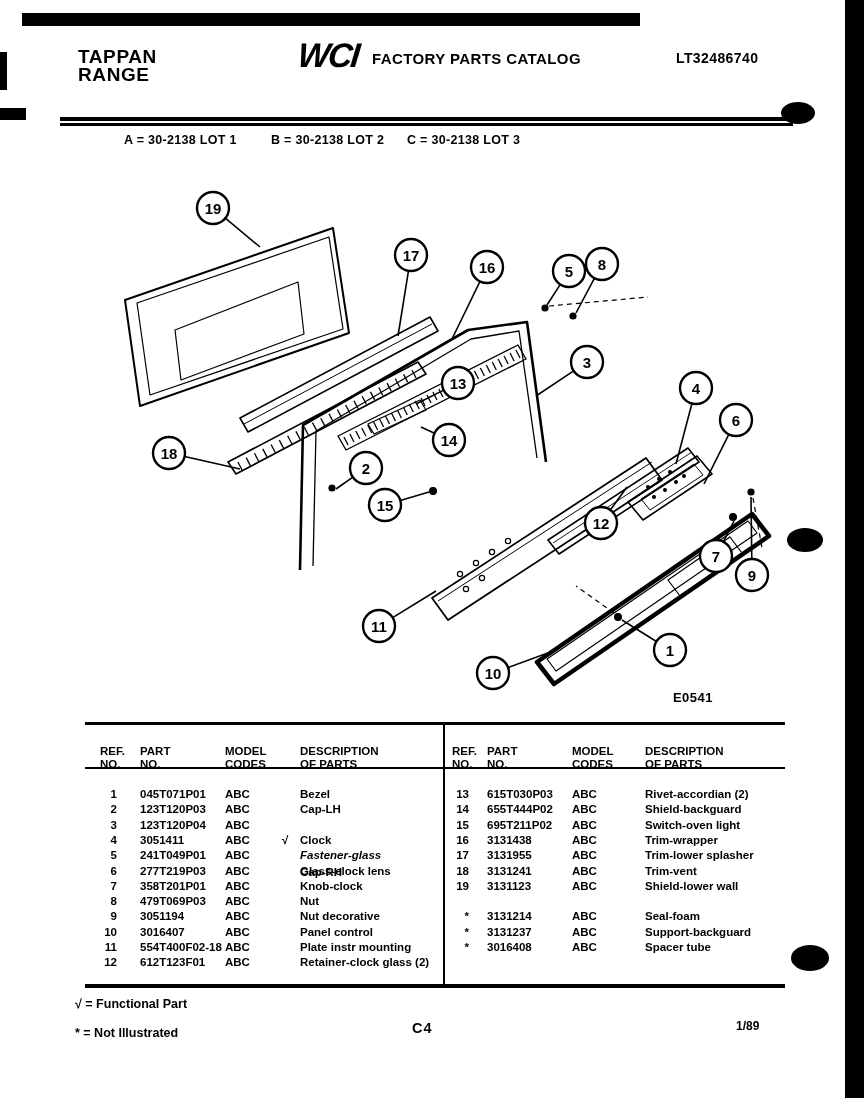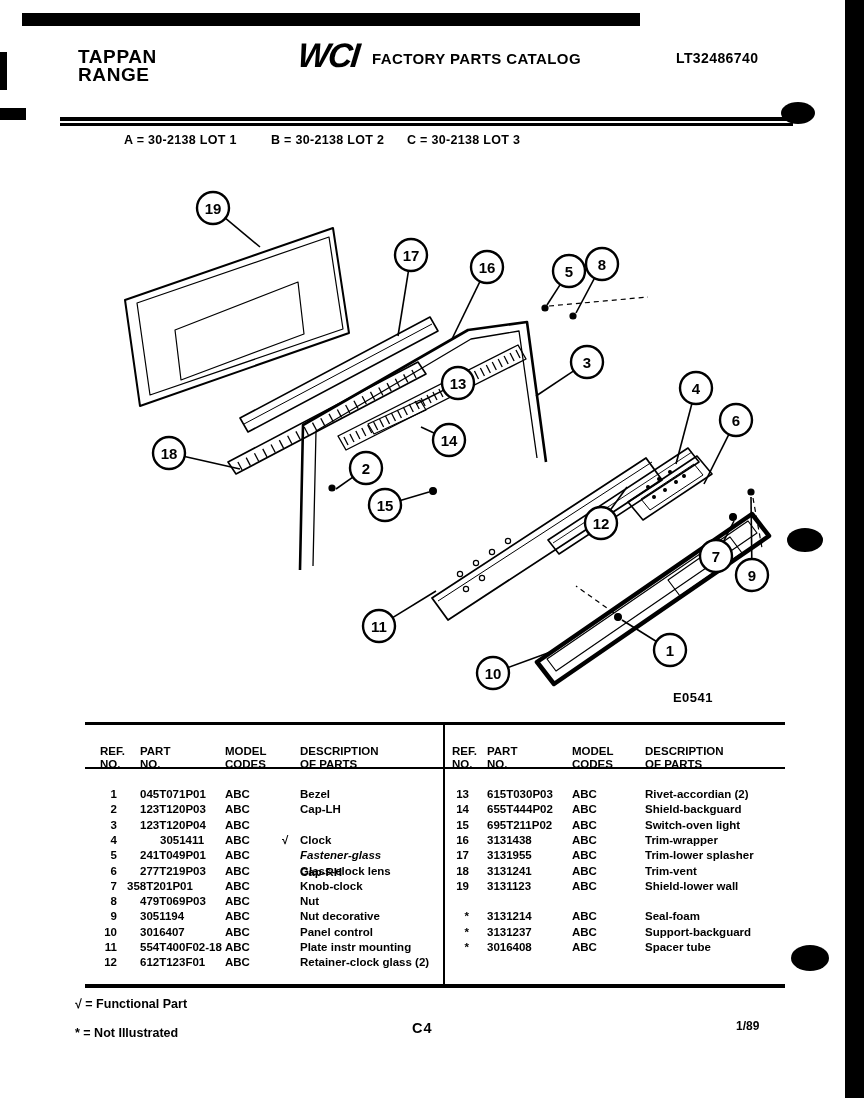--- a/index.html
+++ b/index.html
@@ -283,40 +283,40 @@
         <span style="left: 215px;">Cap-LH</span>
       </div>
       <div class="t-row" style="top: 30.6px;">
         <span style="left: 6px; width: 26px; text-align: right;">3</span>
         <span style="left: 55px;">123T120P04</span>
         <span style="left: 140px;">ABC</span>
         <span style="left: 215px; margin-top: 47px;">Cap-RH</span>
       </div>
       <div class="t-row" style="top: 45.9px;">
         <span style="left: 6px; width: 26px; text-align: right;">4</span>
-        <span style="left: 55px; margin-left: 20px;">3051411</span>
+        <span style="left: 55px;">3051411</span>
         <span style="left: 140px;">ABC</span>
         <span style="left: 197px;">√</span>
         <span style="left: 215px;">Clock</span>
       </div>
       <div class="t-row" style="top: 61.2px;">
         <span style="left: 6px; width: 26px; text-align: right;">5</span>
         <span style="left: 55px;">241T049P01</span>
         <span style="left: 140px;">ABC</span>
         <span style="left: 215px; font-style: italic;">Fastener-glass</span>
       </div>
       <div class="t-row" style="top: 76.5px;">
         <span style="left: 6px; width: 26px; text-align: right;">6</span>
         <span style="left: 55px;">277T219P03</span>
         <span style="left: 140px;">ABC</span>
         <span style="left: 215px;">Glass-clock lens</span>
       </div>
       <div class="t-row" style="top: 91.8px;">
         <span style="left: 6px; width: 26px; text-align: right;">7</span>
-        <span style="left: 42px; text-align: right;">358T201P01</span>
+        <span style="left: 55px; text-align: right;">358T201P01</span>
         <span style="left: 140px;">ABC</span>
         <span style="left: 215px;">Knob-clock</span>
       </div>
       <div class="t-row" style="top: 107.1px;">
         <span style="left: 6px; width: 26px; text-align: right;">8</span>
         <span style="left: 55px;">479T069P03</span>
         <span style="left: 140px;">ABC</span>
         <span style="left: 215px;">Nut</span>
       </div>
       <div class="t-row" style="top: 122.4px;">

